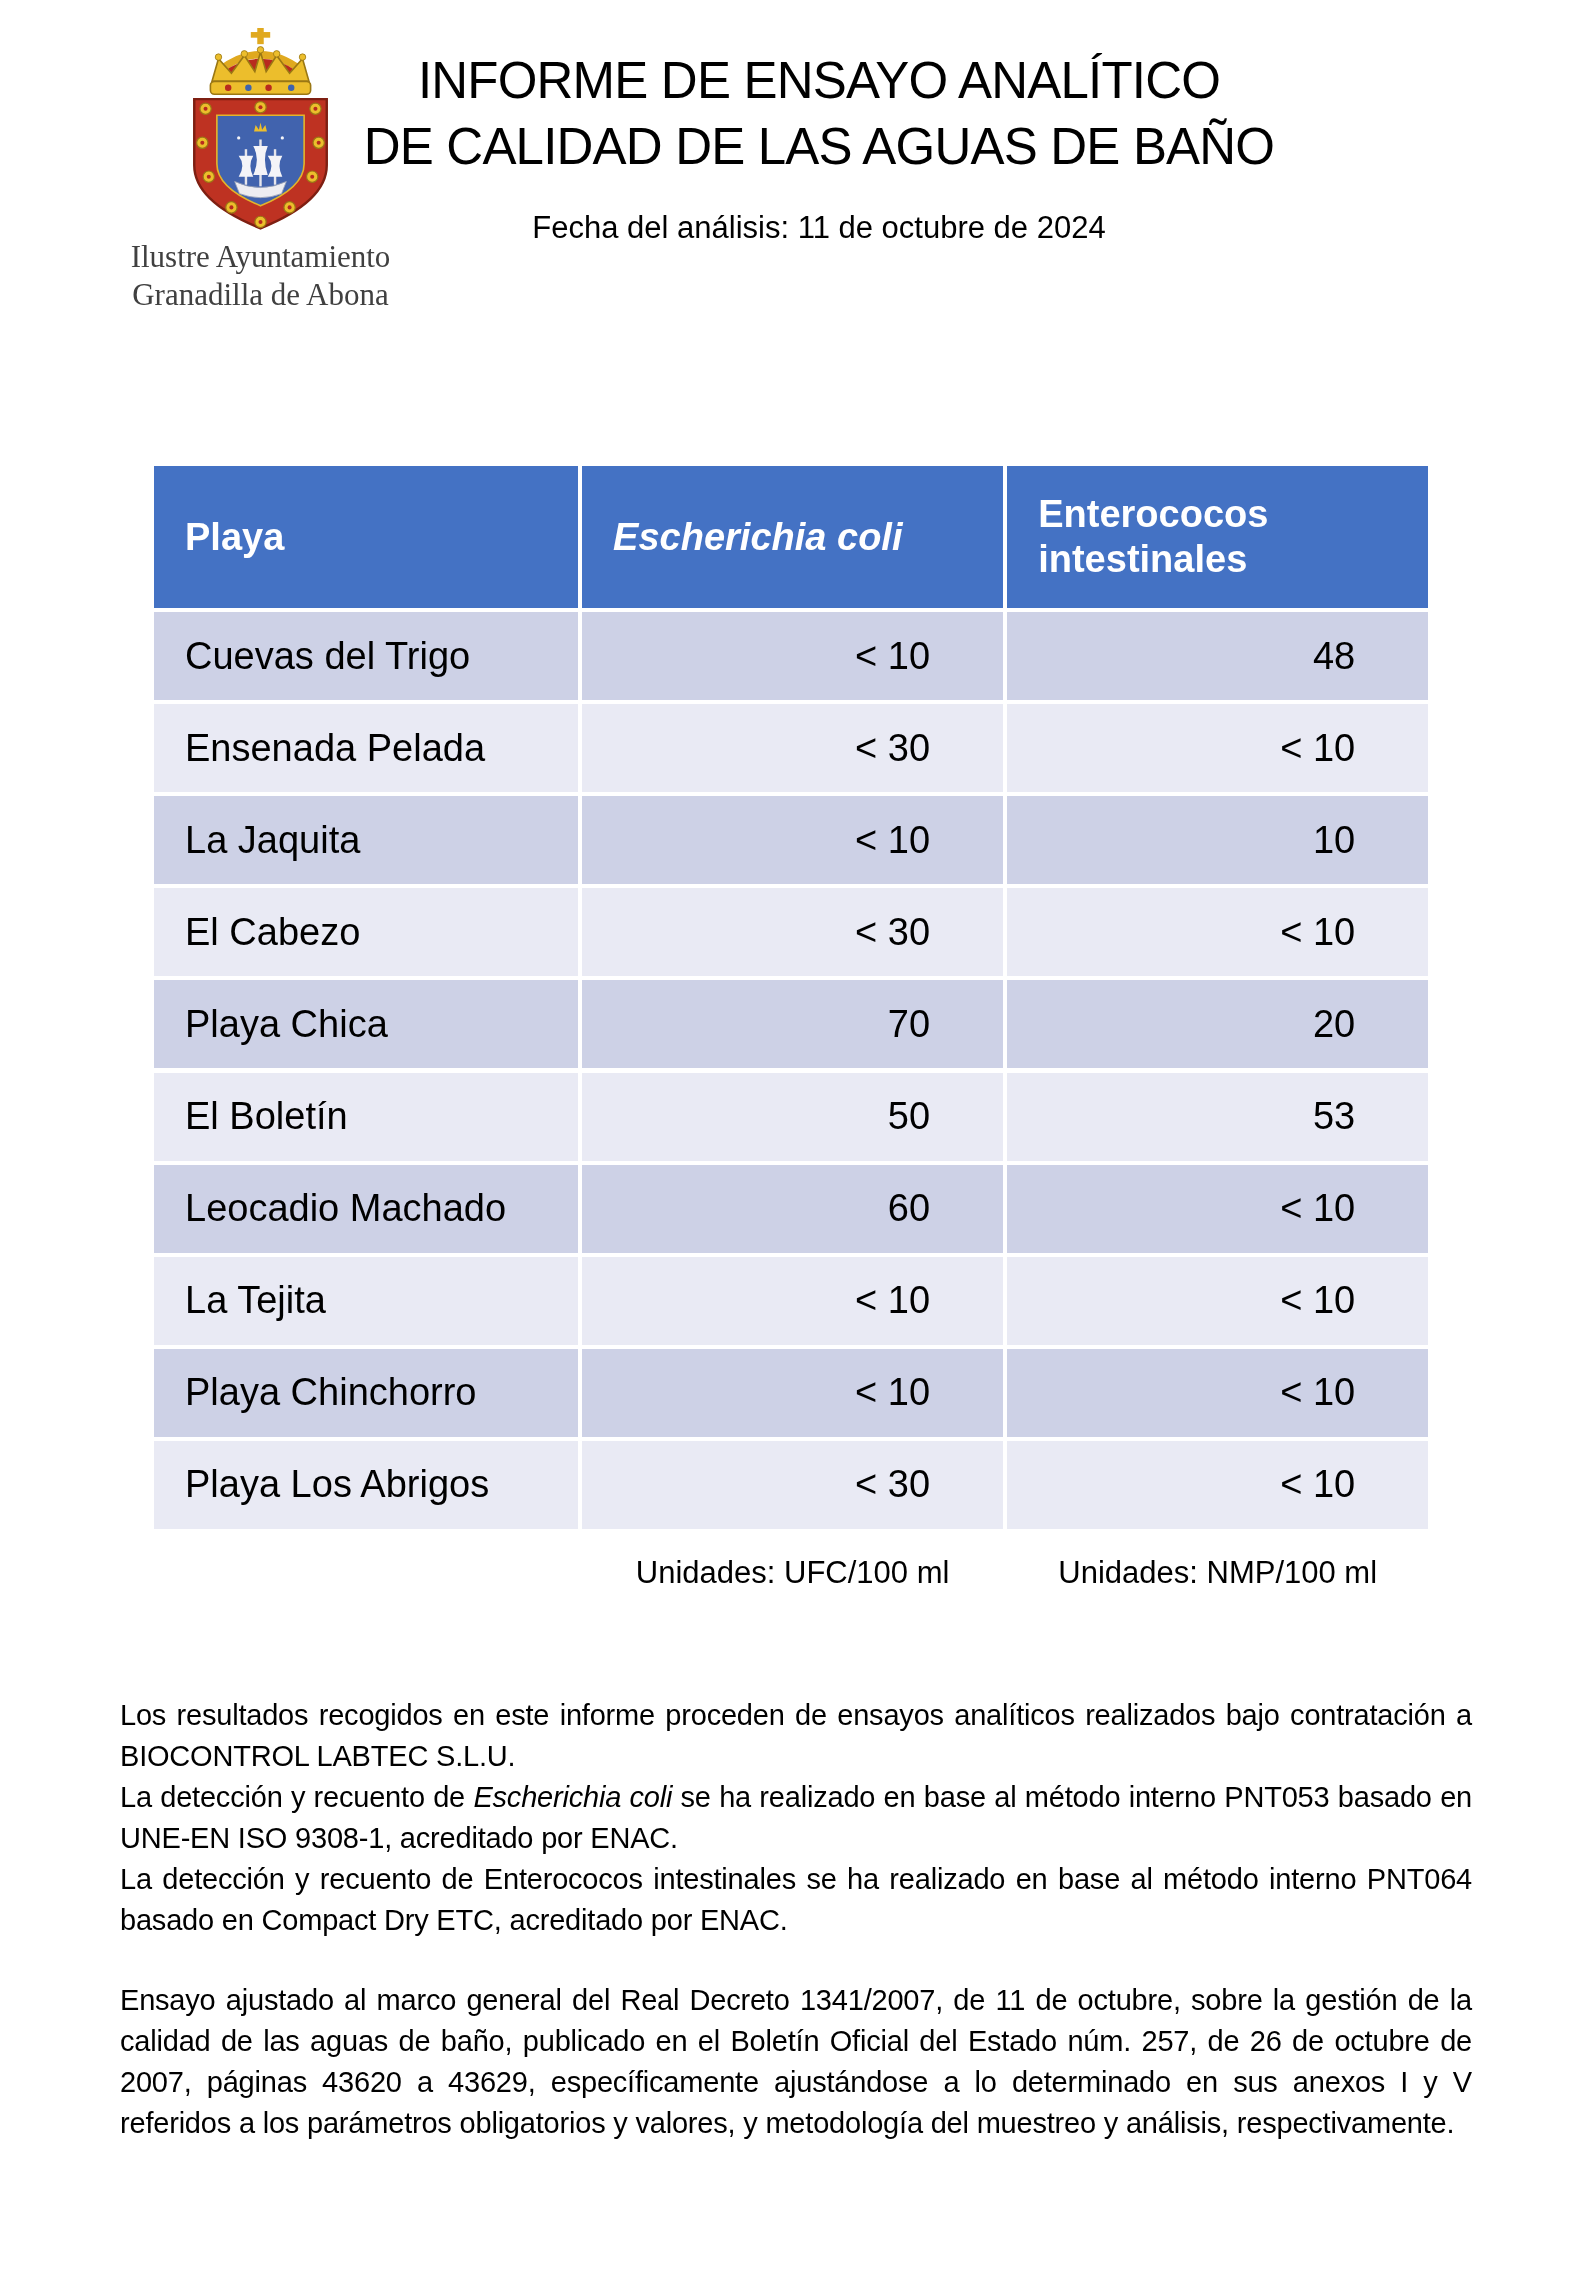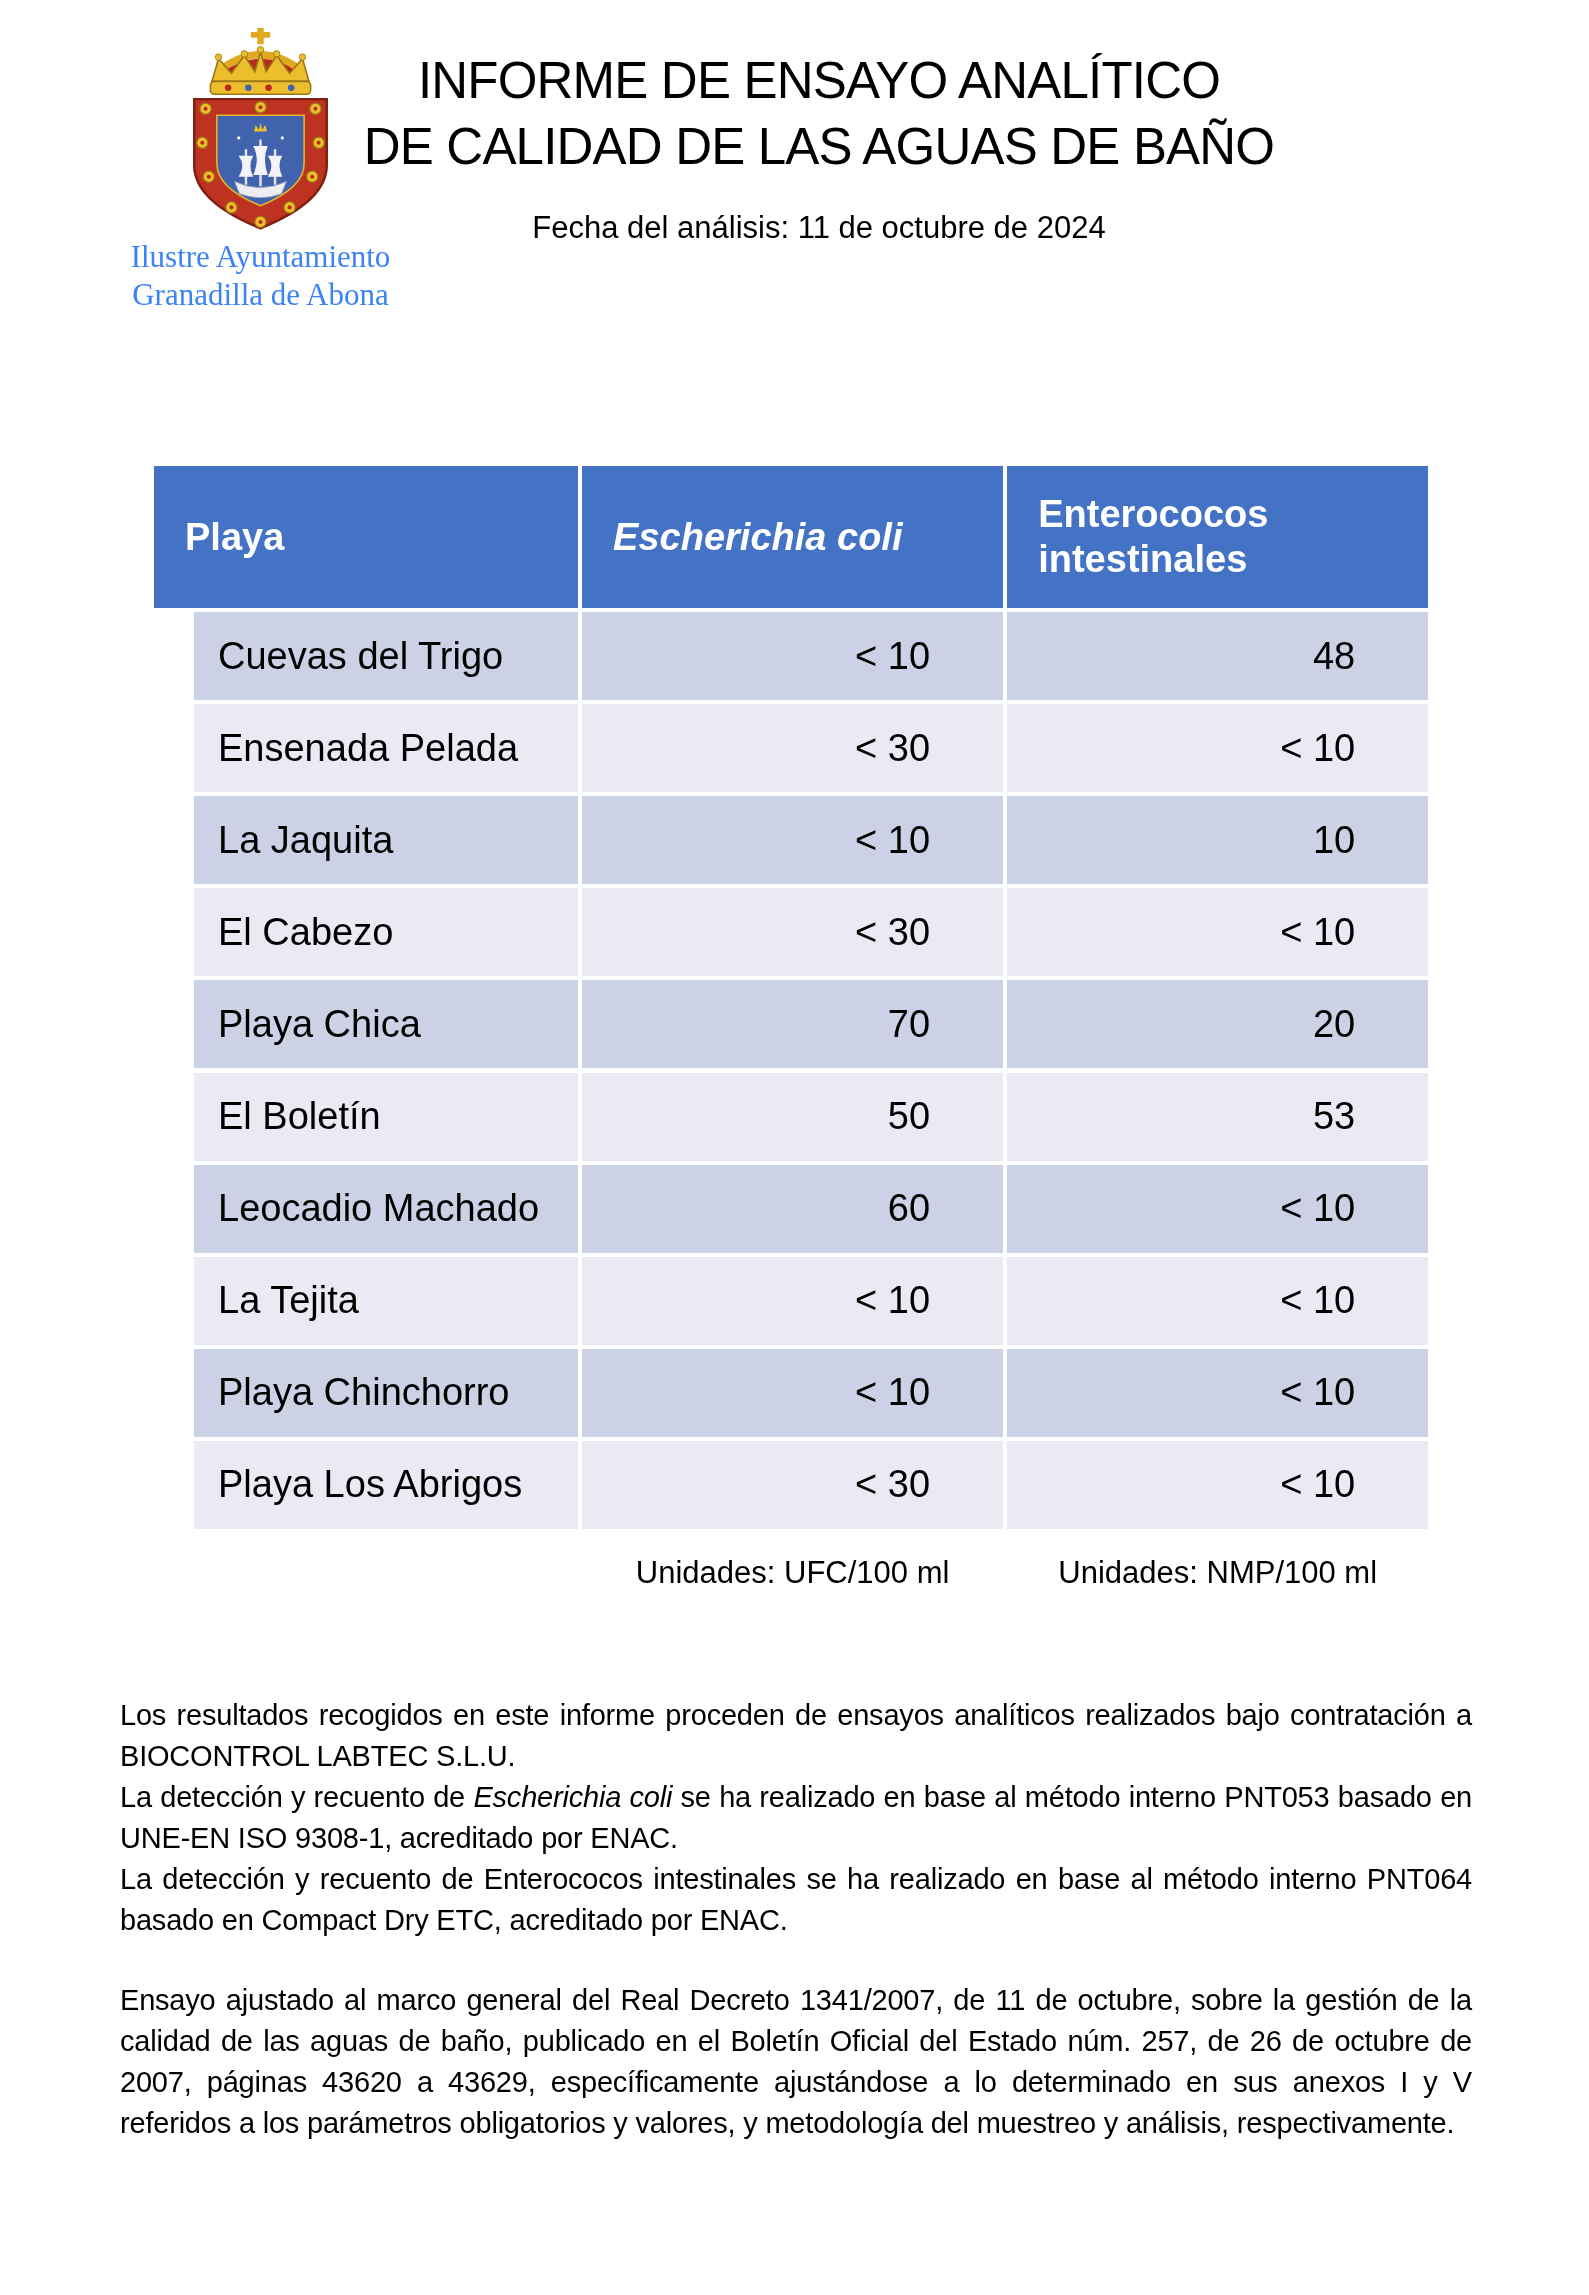--- a/index.html
+++ b/index.html
@@ -8,33 +8,33 @@
     --row-light:#E9EAF4;
   }
   *{box-sizing:border-box;margin:0;padding:0;}
   html,body{background:#ffffff;}
   body{font-family:"Liberation Sans","DejaVu Sans",sans-serif;color:#000;}
   .page{position:relative;width:1589px;height:2295px;background:#fff;overflow:hidden;}
 
   
   .coat{position:absolute;left:163px;top:28px;width:195px;height:202px;}
   .logo-caption{position:absolute;left:37px;top:238px;width:447px;text-align:center;
-    font-family:"Liberation Serif","DejaVu Serif",serif;font-size:31px;line-height:38px;color:#3b82f6;}
+    font-family:"Liberation Serif","DejaVu Serif",serif;font-size:31px;line-height:38px;color:#404040;}
   .title-block{position:absolute;left:281px;top:48px;width:1076px;text-align:center;}
   .title-block h1{font-size:51px;line-height:66px;font-weight:400;letter-spacing:-0.8px;color:#000;}
   .date-line{margin-top:30px;font-size:31px;}
 
   
   .rtable{position:absolute;left:154px;top:466px;width:1275px;display:grid;
     grid-template-columns:424px 421px 421px;gap:4.1px;}
   .th{background:var(--header-blue);color:#fff;font-weight:bold;font-size:38px;line-height:45px;
     height:142px;display:flex;align-items:center;padding-left:31px;padding-right:16.6px;}
   .th.i{font-style:italic;}
   .td{height:88px;display:flex;align-items:center;font-size:38px;}
-  .td.label{padding-left:24px;margin-left:40px;}
+  .td.label{padding-left:31px;}
   .td.val{justify-content:flex-end;padding-right:73px;}
   .odd{background:var(--row-dark);}
   .even{background:var(--row-light);}
 
   .units{position:absolute;left:154px;top:1555px;width:1275px;display:grid;
     grid-template-columns:424px 421px 421px;gap:4.1px;font-size:31px;}
   .units div{text-align:center;}
 
   
   .notes{position:absolute;left:120px;top:1695px;width:1352px;font-size:29px;line-height:41px;

